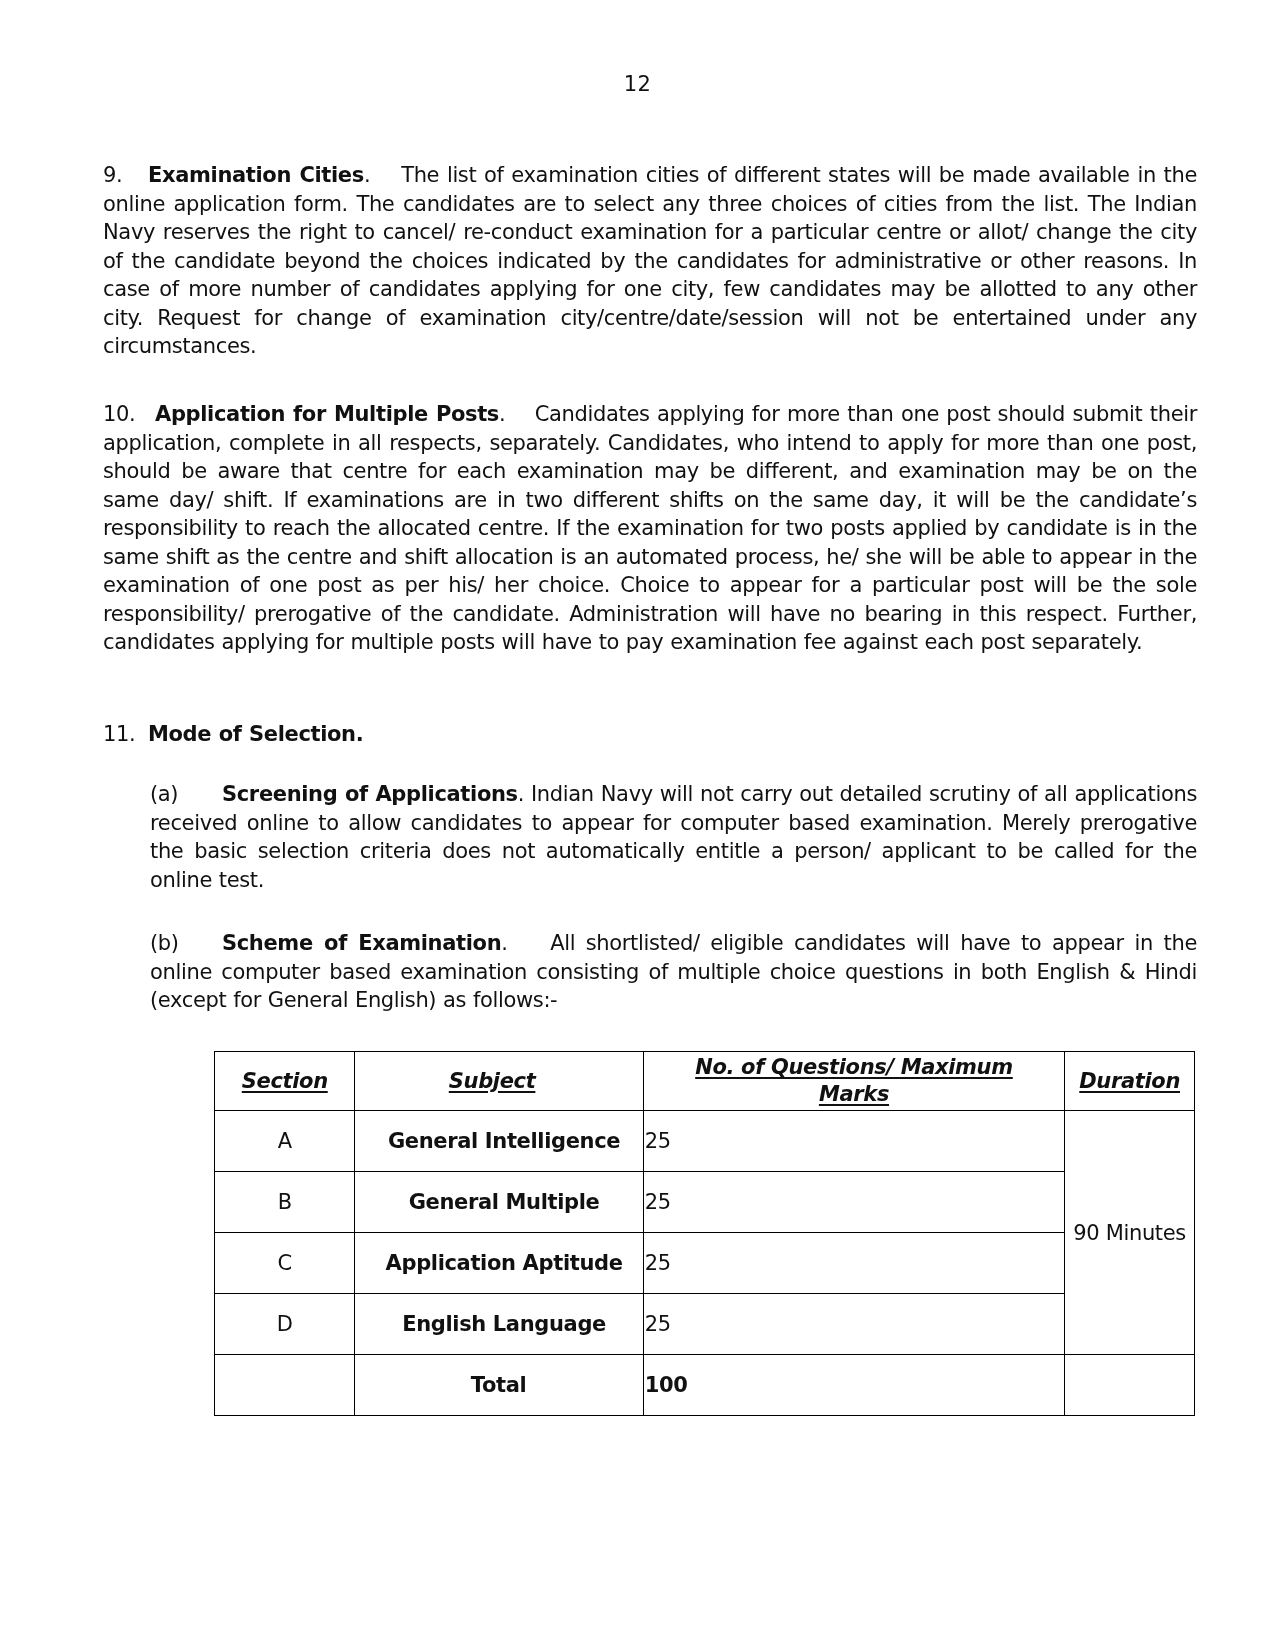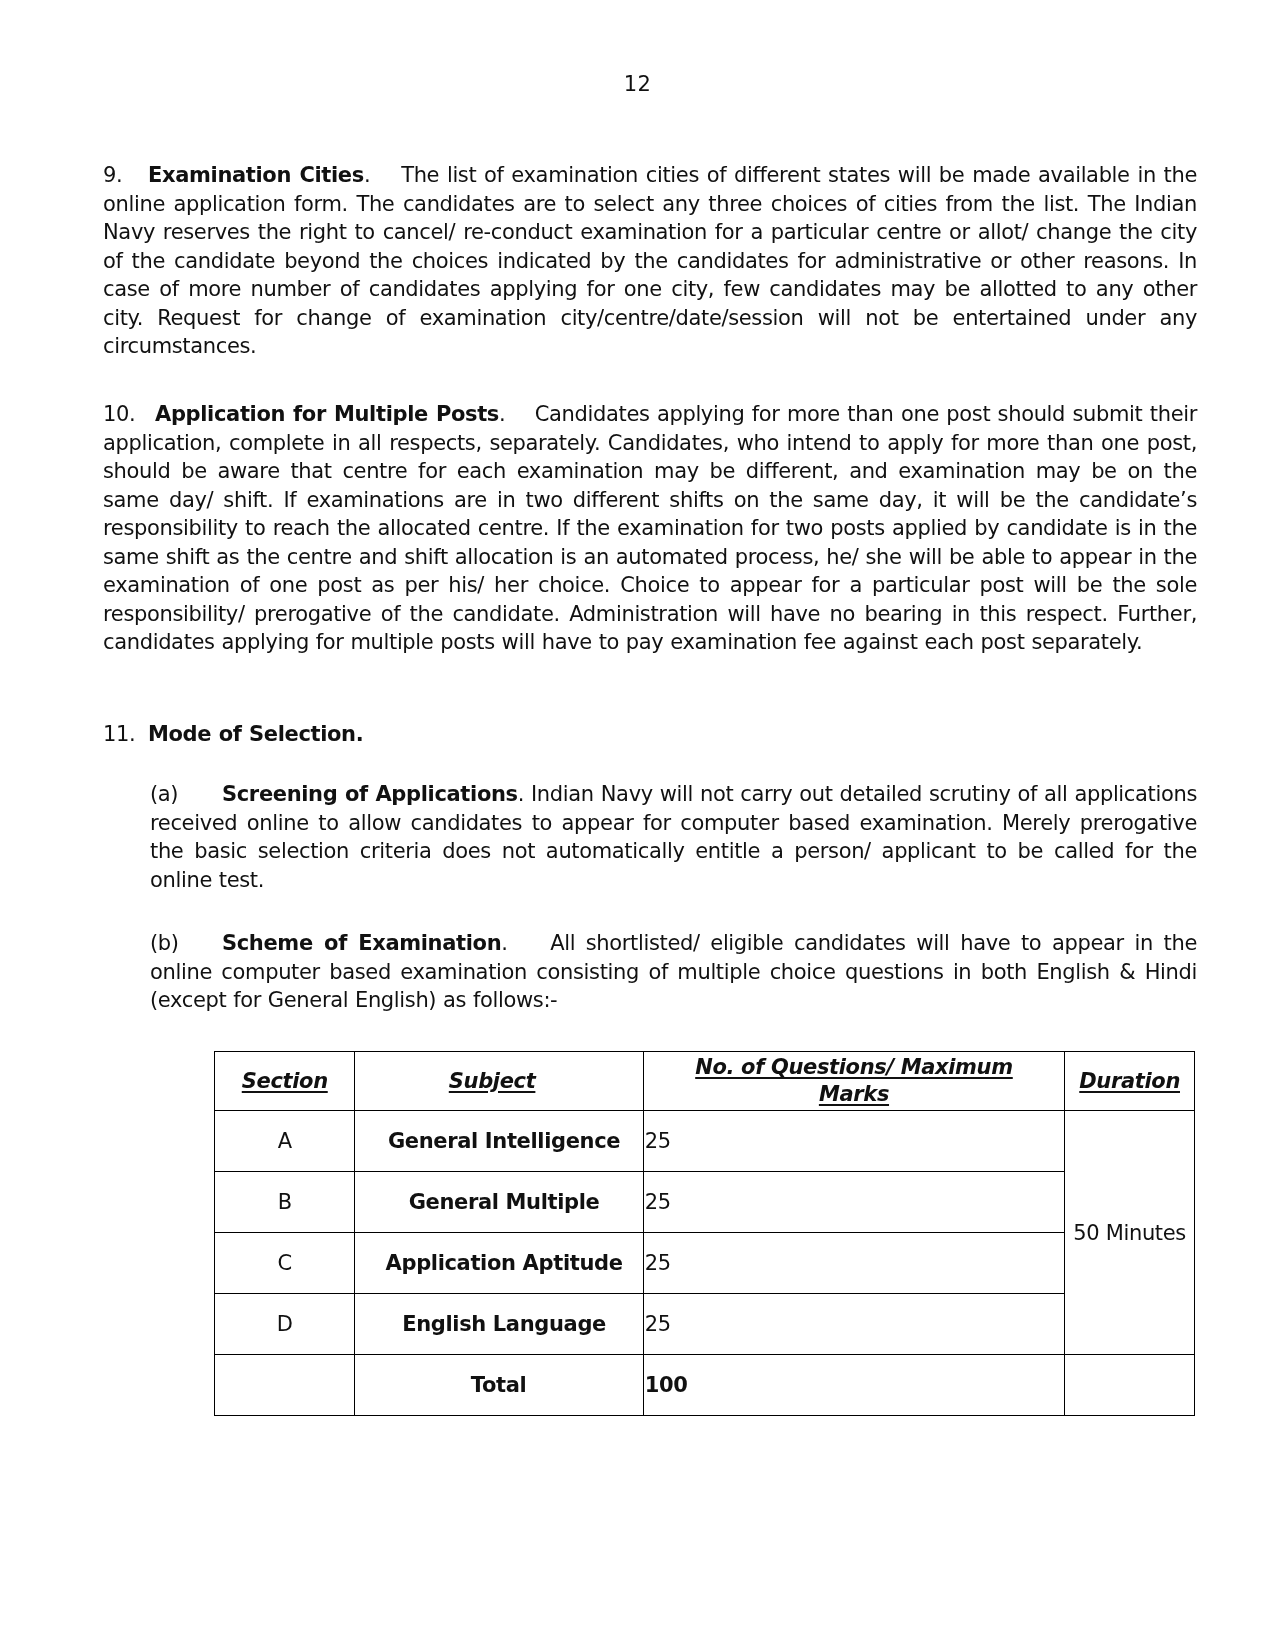--- a/index.html
+++ b/index.html
@@ -77,21 +77,21 @@
       <th class="c-sub" style="text-align:center;padding-left:0"><span>Subject</span></th>
       <th class="c-q"><span>No. of Questions/ Maximum Marks</span></th>
       <th class="c-dur"><span>Duration</span></th>
     </tr>
   </thead>
   <tbody>
     <tr>
       <td class="c-sec">A</td>
       <td class="c-sub">General Intelligence</td>
       <td class="c-q">25</td>
-      <td class="c-dur" rowspan="4">50 Minutes</td>
+      <td class="c-dur" rowspan="4">90 Minutes</td>
     </tr>
     <tr>
       <td class="c-sec">B</td>
       <td class="c-sub">General Multiple</td>
       <td class="c-q">25</td>
     </tr>
     <tr>
       <td class="c-sec">C</td>
       <td class="c-sub">Application Aptitude</td>
       <td class="c-q">25</td>

